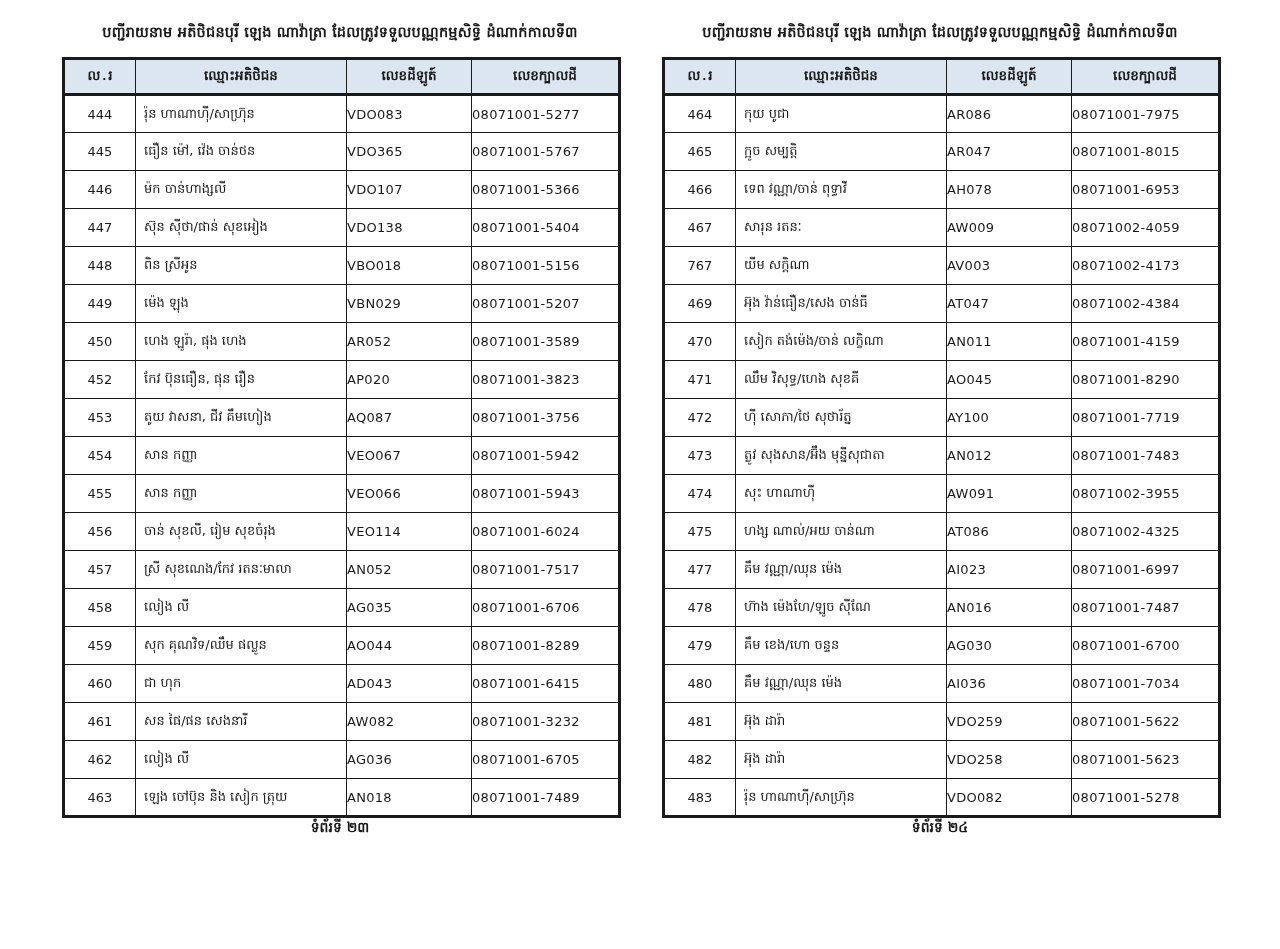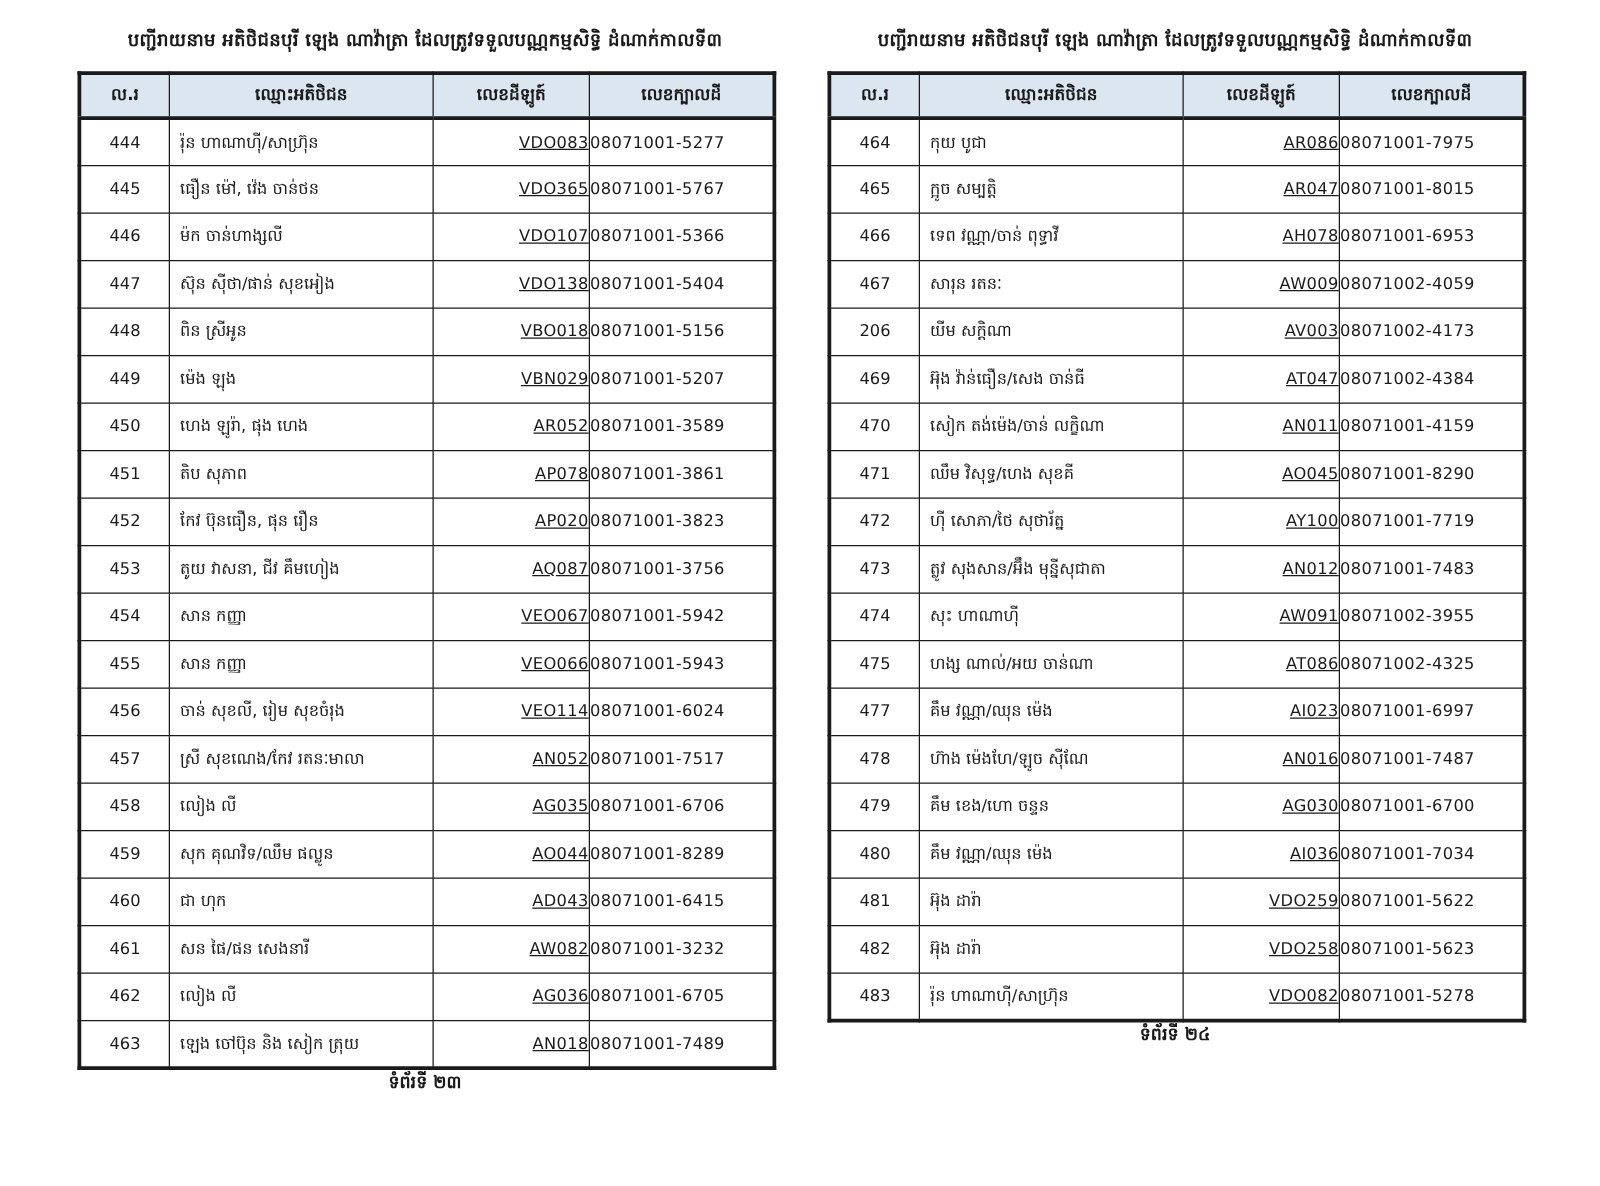--- a/index.html
+++ b/index.html
@@ -44,31 +44,32 @@
   table.customer-table col.c-parcel { width: 148px; }
   table.customer-table th {
     background: #dce6f1;
     border: 1.5px solid #1a1a1a;
     border-bottom: 3px solid #1a1a1a;
     height: 36px;
     font-size: 13.5px;
     font-weight: bold;
     text-align: center;
     vertical-align: middle;
+    font-family: Liberation Mono, monospace;
   }
   table.customer-table td {
     border: 1.5px solid #1a1a1a;
     height: 38px;
     font-size: 13px;
     vertical-align: middle;
     background: #ffffff;
   }
   td.cell-no     { text-align: center; }
   td.cell-name   { text-align: left; padding-left: 8px; font-size: 13.5px; }
-  td.cell-lot    { text-align: right; letter-spacing: 0.3px; text-decoration: underline; }
+  td.cell-lot    { text-align: left; letter-spacing: 0.3px; }
   td.cell-parcel { text-align: left; letter-spacing: 0.3px; }
   .page-footer {
     text-align: center;
     font-size: 14px;
     font-weight: bold;
   }
 </style>
 </head>
 <body>
 
@@ -128,26 +129,20 @@
             <td class="cell-lot">VBN029</td>
             <td class="cell-parcel">08071001-5207</td>
           </tr>
           <tr>
             <td class="cell-no">450</td>
             <td class="cell-name">ហេង ឡូរ៉ា, ផុង ហេង</td>
             <td class="cell-lot">AR052</td>
             <td class="cell-parcel">08071001-3589</td>
           </tr>
           <tr>
-            <td class="cell-no">451</td>
-            <td class="cell-name">តិប សុភាព</td>
-            <td class="cell-lot">AP078</td>
-            <td class="cell-parcel">08071001-3861</td>
-          </tr>
-          <tr>
             <td class="cell-no">452</td>
             <td class="cell-name">កែវ ប៊ុនធឿន, ផុន រឿន</td>
             <td class="cell-lot">AP020</td>
             <td class="cell-parcel">08071001-3823</td>
           </tr>
           <tr>
             <td class="cell-no">453</td>
             <td class="cell-name">តូយ វាសនា, ជីវ គឹមហៀង</td>
             <td class="cell-lot">AQ087</td>
             <td class="cell-parcel">08071001-3756</td>
@@ -253,21 +248,21 @@
             <td class="cell-lot">AH078</td>
             <td class="cell-parcel">08071001-6953</td>
           </tr>
           <tr>
             <td class="cell-no">467</td>
             <td class="cell-name">សារុន រតនៈ</td>
             <td class="cell-lot">AW009</td>
             <td class="cell-parcel">08071002-4059</td>
           </tr>
           <tr>
-            <td class="cell-no">206</td>
+            <td class="cell-no">767</td>
             <td class="cell-name">យីម សក្តិណា</td>
             <td class="cell-lot">AV003</td>
             <td class="cell-parcel">08071002-4173</td>
           </tr>
           <tr>
             <td class="cell-no">469</td>
             <td class="cell-name">អ៊ុង វ៉ាន់ធឿន/សេង ចាន់ធី</td>
             <td class="cell-lot">AT047</td>
             <td class="cell-parcel">08071002-4384</td>
           </tr>

